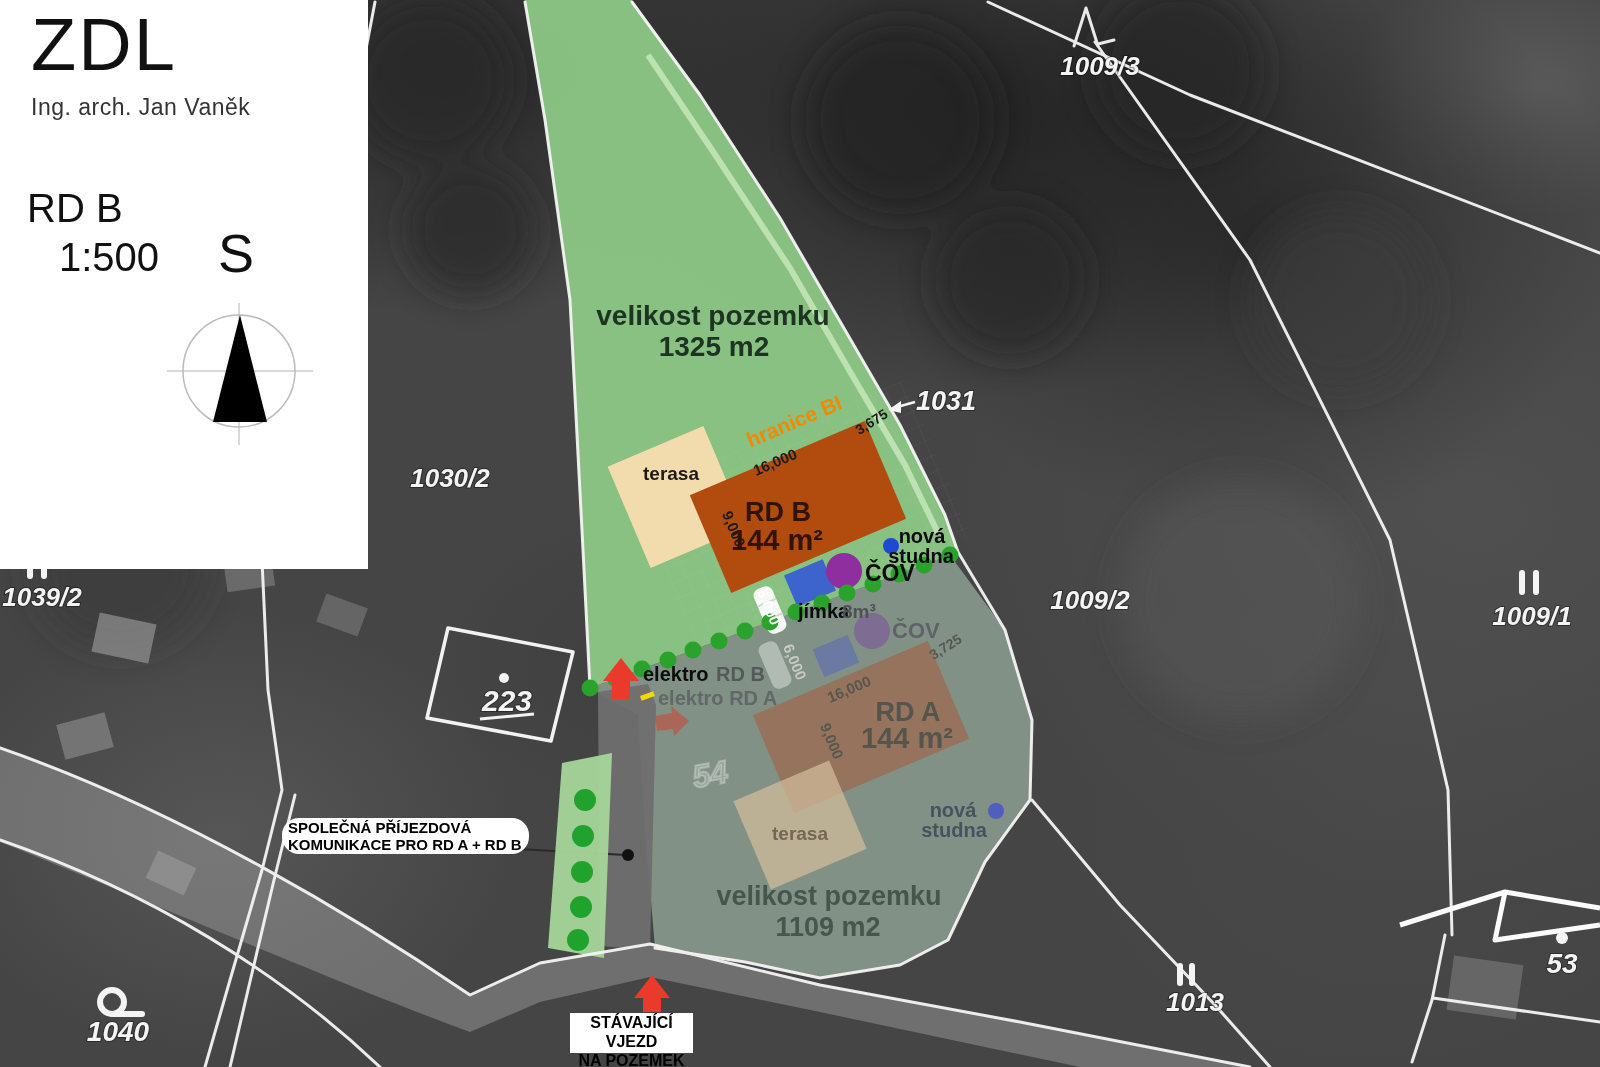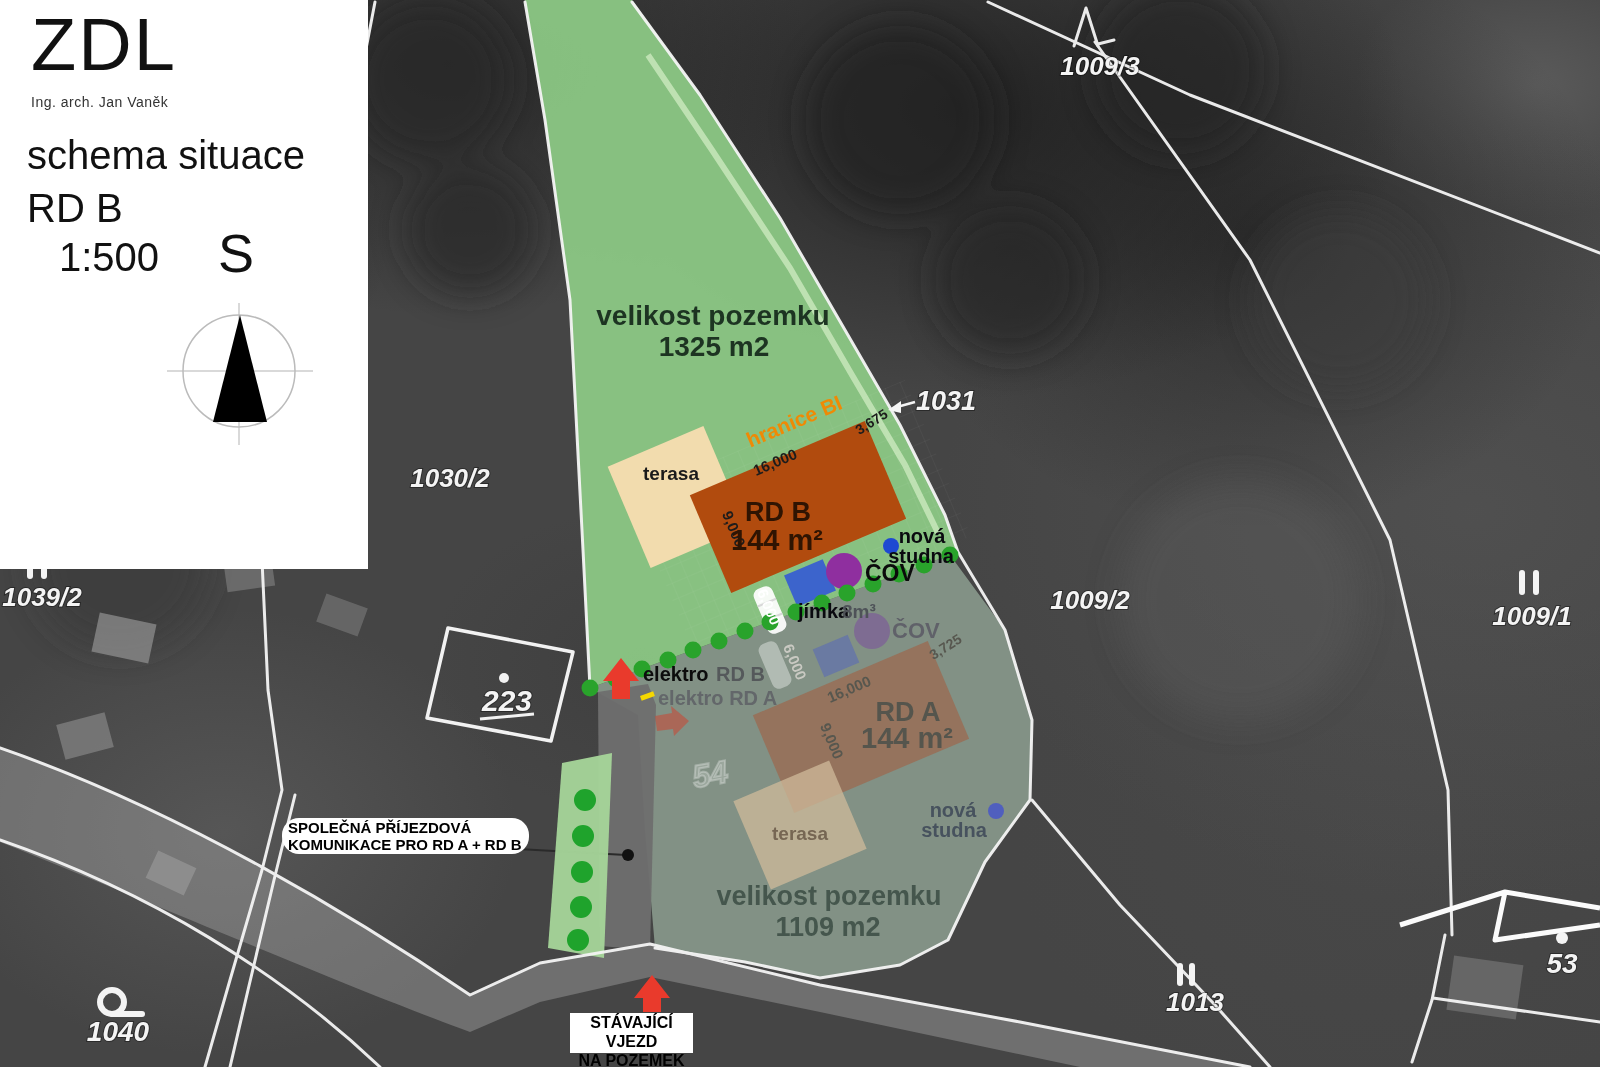--- a/index.html
+++ b/index.html
@@ -27,21 +27,21 @@
   .t-area-a{font-weight:bold;font-size:27px;fill:#42544a;text-anchor:middle;}
   .t-house-b{font-weight:bold;fill:#2f1402;text-anchor:middle;}
   .t-house-a{font-weight:bold;fill:#55554d;text-anchor:middle;}
   .t-dim{font-weight:bold;font-size:15px;fill:#1c1c1c;text-anchor:middle;}
   .t-dim-a{font-weight:bold;font-size:15px;fill:#57574f;text-anchor:middle;}
   .t-small-bold{font-weight:bold;font-size:20px;fill:#0a0a0f;}
   .t-small-fade{font-weight:bold;font-size:20px;fill:#47525e;}
   
   .panel{position:absolute;left:0;top:0;width:368px;height:569px;background:#fff;z-index:5;color:#111;}
   .panel .logo{position:absolute;left:31px;top:2px;font-size:74px;font-weight:300;letter-spacing:2px;}
-  .panel .architect{position:absolute;left:31px;top:94px;font-size:14px;color:#333;letter-spacing:.5px;}
+  .panel .architect{position:absolute;left:31px;top:94px;font-size:23px;color:#333;letter-spacing:.5px;}
   .panel .title{position:absolute;left:27px;top:133px;font-size:40px;font-weight:300;}
   .panel .subtitle{position:absolute;left:27px;top:186px;font-size:40px;font-weight:300;}
   .panel .scale{position:absolute;left:27px;top:235px;font-size:40px;font-weight:300;margin-left:32px;}
   .panel .north{position:absolute;left:218px;top:222px;font-size:54px;font-weight:300;}
   .panel svg{position:absolute;left:167px;top:299px;}
   .note-box{position:absolute;background:#fff;color:#000;font-weight:bold;z-index:4;}
   .note-access{left:282px;top:818px;width:236px;height:35px;font-size:15px;line-height:17px;padding:1px 5px 0 6px;text-align:left;border-radius:17px;}
   .note-entrance{left:570px;top:1013px;width:123px;height:40px;font-size:16px;line-height:19px;text-align:center;padding-top:0;}
 </style>
 </head>
@@ -249,21 +249,20 @@
   </g>
   <g fill="none" stroke="#f4f4f4" stroke-width="6" stroke-linecap="round">
     <circle cx="112" cy="1002" r="12"></circle>
     <line x1="112" y1="1014" x2="142" y2="1014"></line>
   </g>
 </svg>
 
 <div class="panel">
   <div class="logo">ZDL</div>
   <div class="architect">Ing. arch. Jan Vaněk</div>
-  <div class="title">schema situace</div>
   <div class="subtitle">RD B</div>
   <div class="scale">1:500</div>
   <div class="north">S</div>
   <svg width="146" height="150">
     <line x1="0" y1="72" x2="146" y2="72" stroke="#cccccc" stroke-width="1.5"></line>
     <line x1="72" y1="4" x2="72" y2="146" stroke="#cccccc" stroke-width="1.5"></line>
     <circle cx="72" cy="72" r="56" fill="none" stroke="#bbbbbb" stroke-width="1.5"></circle>
     <polygon points="73,16 46,123 100,123" fill="#000"></polygon>
   </svg>
 </div>

